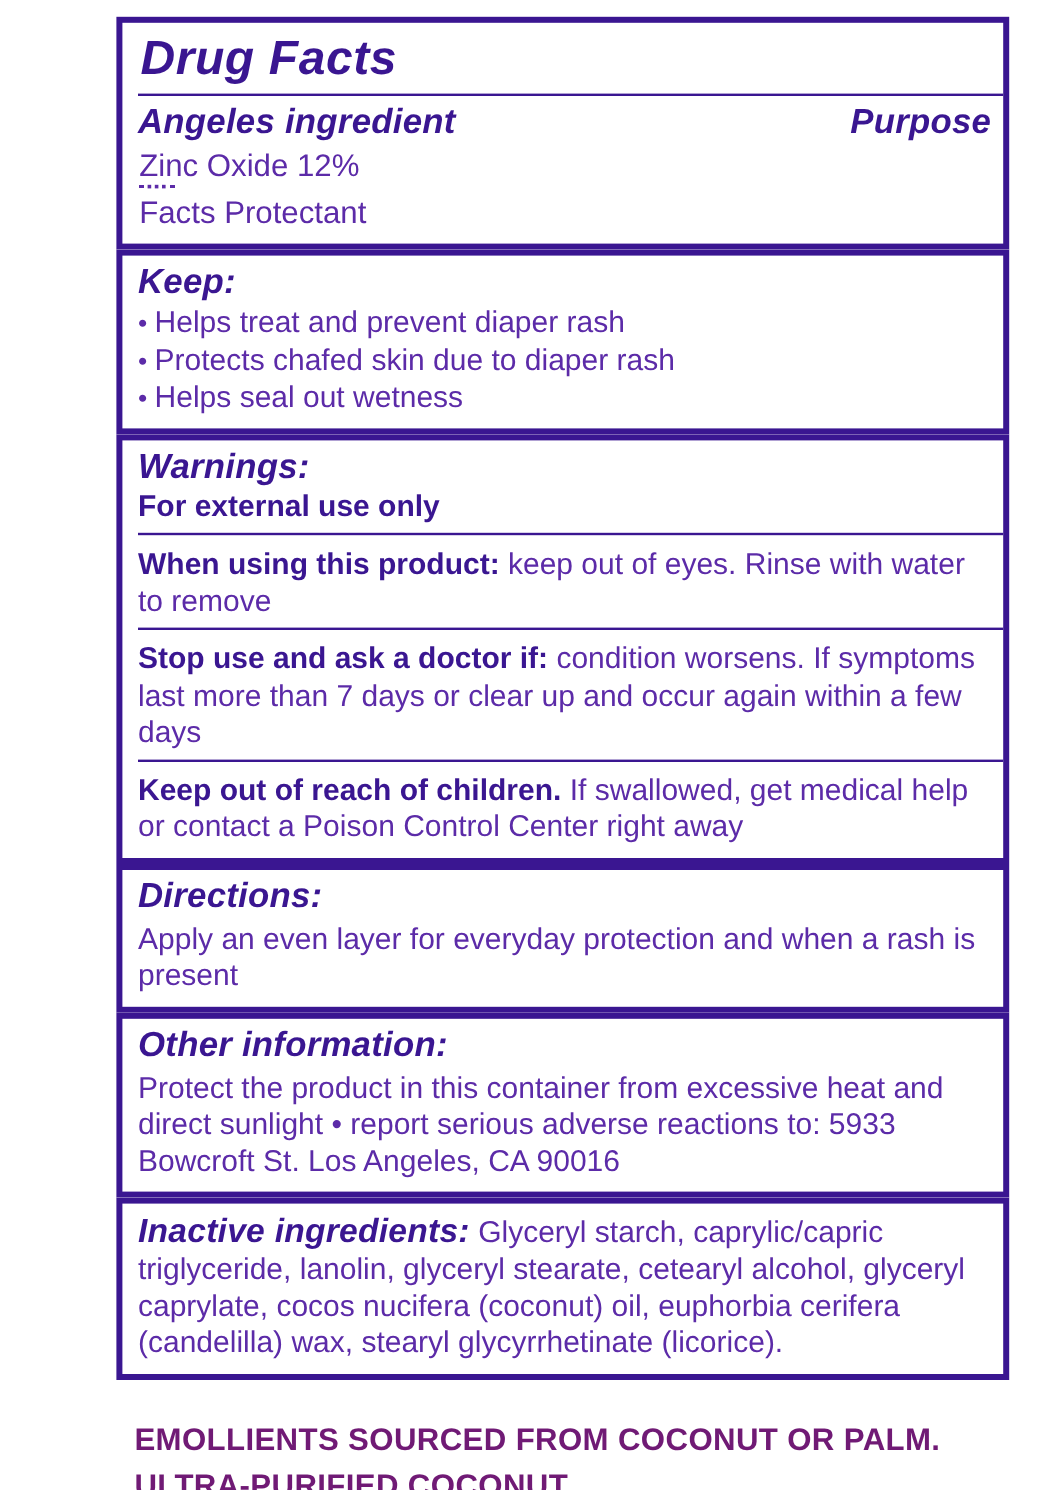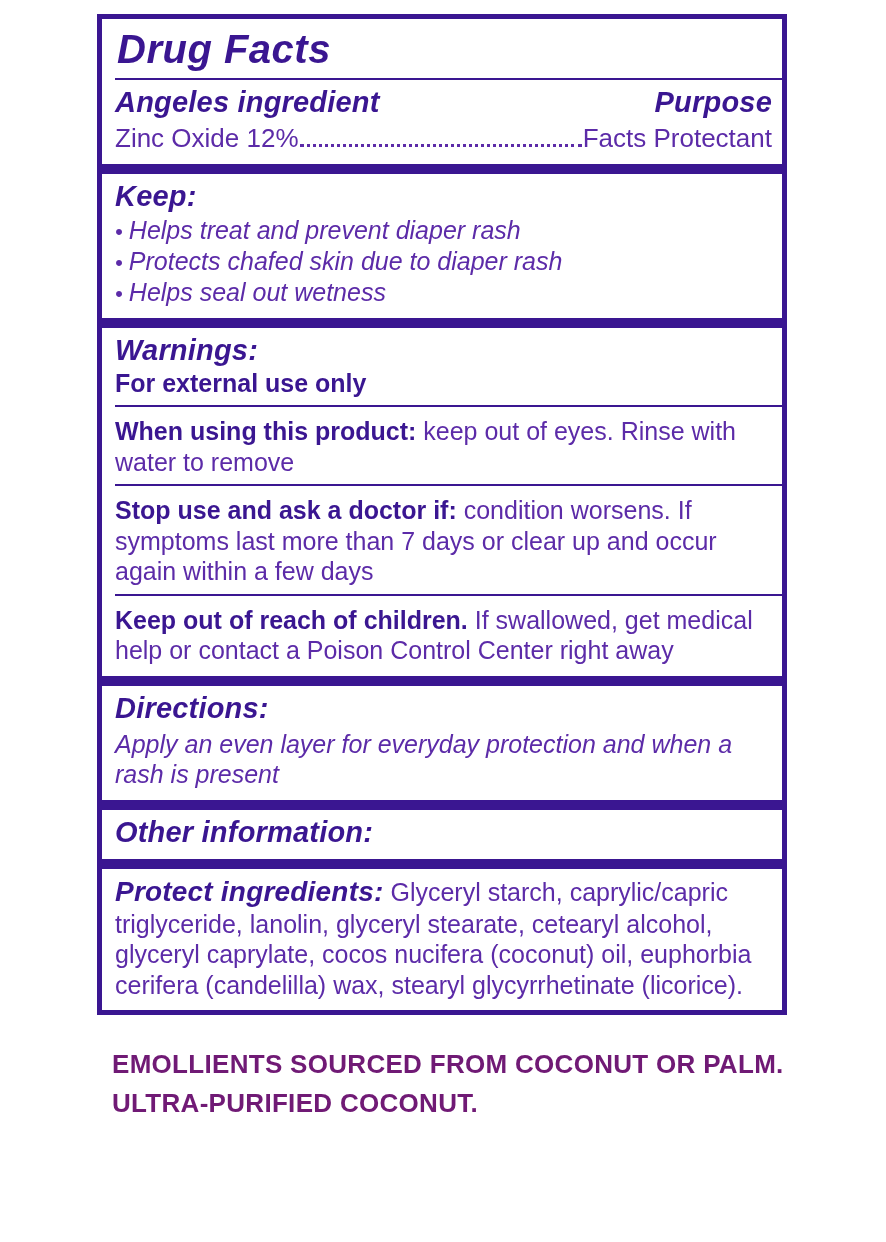--- a/index.html
+++ b/index.html
@@ -10,21 +10,21 @@
   html,body{margin:0;padding:0;}
   body{
     width:886px;height:1242px;
     background:#ffffff;
     font-family:"Liberation Sans", sans-serif;
     color:var(--ink-body);
     overflow:hidden;
   }
   .label{
     margin:14px 0 0 97px;
-    width:690px;
+    width:744px;
   }
   .box{
     border:5px solid var(--ink-dark);
     background:#ffffff;
     padding:6px 10px 10px 13px;
   }
   .box + .box{margin-top:0px;}
   .title{
     font-size:40px;
     font-weight:bold;
@@ -60,54 +60,54 @@
     font-size:25px;
     line-height:1.22;
     color:var(--ink-body);
   }
   .leader-row{
     display:flex;
     align-items:baseline;
     font-size:26px;
     margin-top:4px;
     color:var(--ink-body);
+    flex-direction:column;
   }
   .leader-fill{
     flex:1;
     border-bottom:3px dotted var(--ink-body);
     margin:0 1px 5px 1px;
     min-width:30px;
   }
   ul.uses-list{
     list-style:none;
     margin:2px 0 0 0;
     padding:0;
   }
   ul.uses-list li{
     font-size:25px;
     line-height:1.24;
     color:var(--ink-body);
-    font-style:italic;
   }
   ul.uses-list li::before{
     content:"\2022\00a0";
     font-size:22px;
   }
   b.runin{
     color:var(--ink-dark);
     font-weight:bold;
   }
   .bold-line{
     font-size:25px;
     font-weight:bold;
     color:var(--ink-dark);
     margin-top:2px;
   }
   .para{margin:0;}
-  .mt{margin-top:4px;font-style:italic;}
+  .mt{margin-top:4px;}
   .emollients{
     margin:30px 0 0 112px;
     font-size:26px;
     font-weight:bold;
     line-height:1.5;
     letter-spacing:0.3px;
     color:#701a75;
   }
 </style>
 </head>
@@ -149,24 +149,25 @@
     <p class="body-text para"><b class="runin">Keep out of reach of children.</b><span> If swallowed, get medical help or contact a Poison Control Center right away</span></p>
   </section>
 
   <section class="box">
     <div class="h2">Directions:</div>
     <p class="body-text para mt">Apply an even layer for everyday protection and when a rash is present</p>
   </section>
 
   <section class="box">
     <div class="h2">Other information:</div>
+    <p class="body-text para mt">Protect the product in this container from excessive heat and direct sunlight • report serious adverse reactions to: 5933 Bowcroft St. Los Angeles, CA 90016</p>
   </section>
 
   <section class="box">
-    <p class="body-text para"><b class="runin h2" style="font-size:28px;">Protect ingredients:</b><span> Glyceryl starch, caprylic/capric triglyceride, lanolin, glyceryl stearate, cetearyl alcohol, glyceryl caprylate, cocos nucifera (coconut) oil, euphorbia cerifera (candelilla) wax, stearyl glycyrrhetinate (licorice).</span></p>
+    <p class="body-text para"><b class="runin h2" style="font-size:28px;">Inactive ingredients:</b><span> Glyceryl starch, caprylic/capric triglyceride, lanolin, glyceryl stearate, cetearyl alcohol, glyceryl caprylate, cocos nucifera (coconut) oil, euphorbia cerifera (candelilla) wax, stearyl glycyrrhetinate (licorice).</span></p>
   </section>
 
 </div>
 
 <div class="emollients">
   <div>EMOLLIENTS SOURCED FROM COCONUT OR PALM.</div>
   <div>ULTRA-PURIFIED COCONUT.</div>
 </div>
 
 </body></html>

